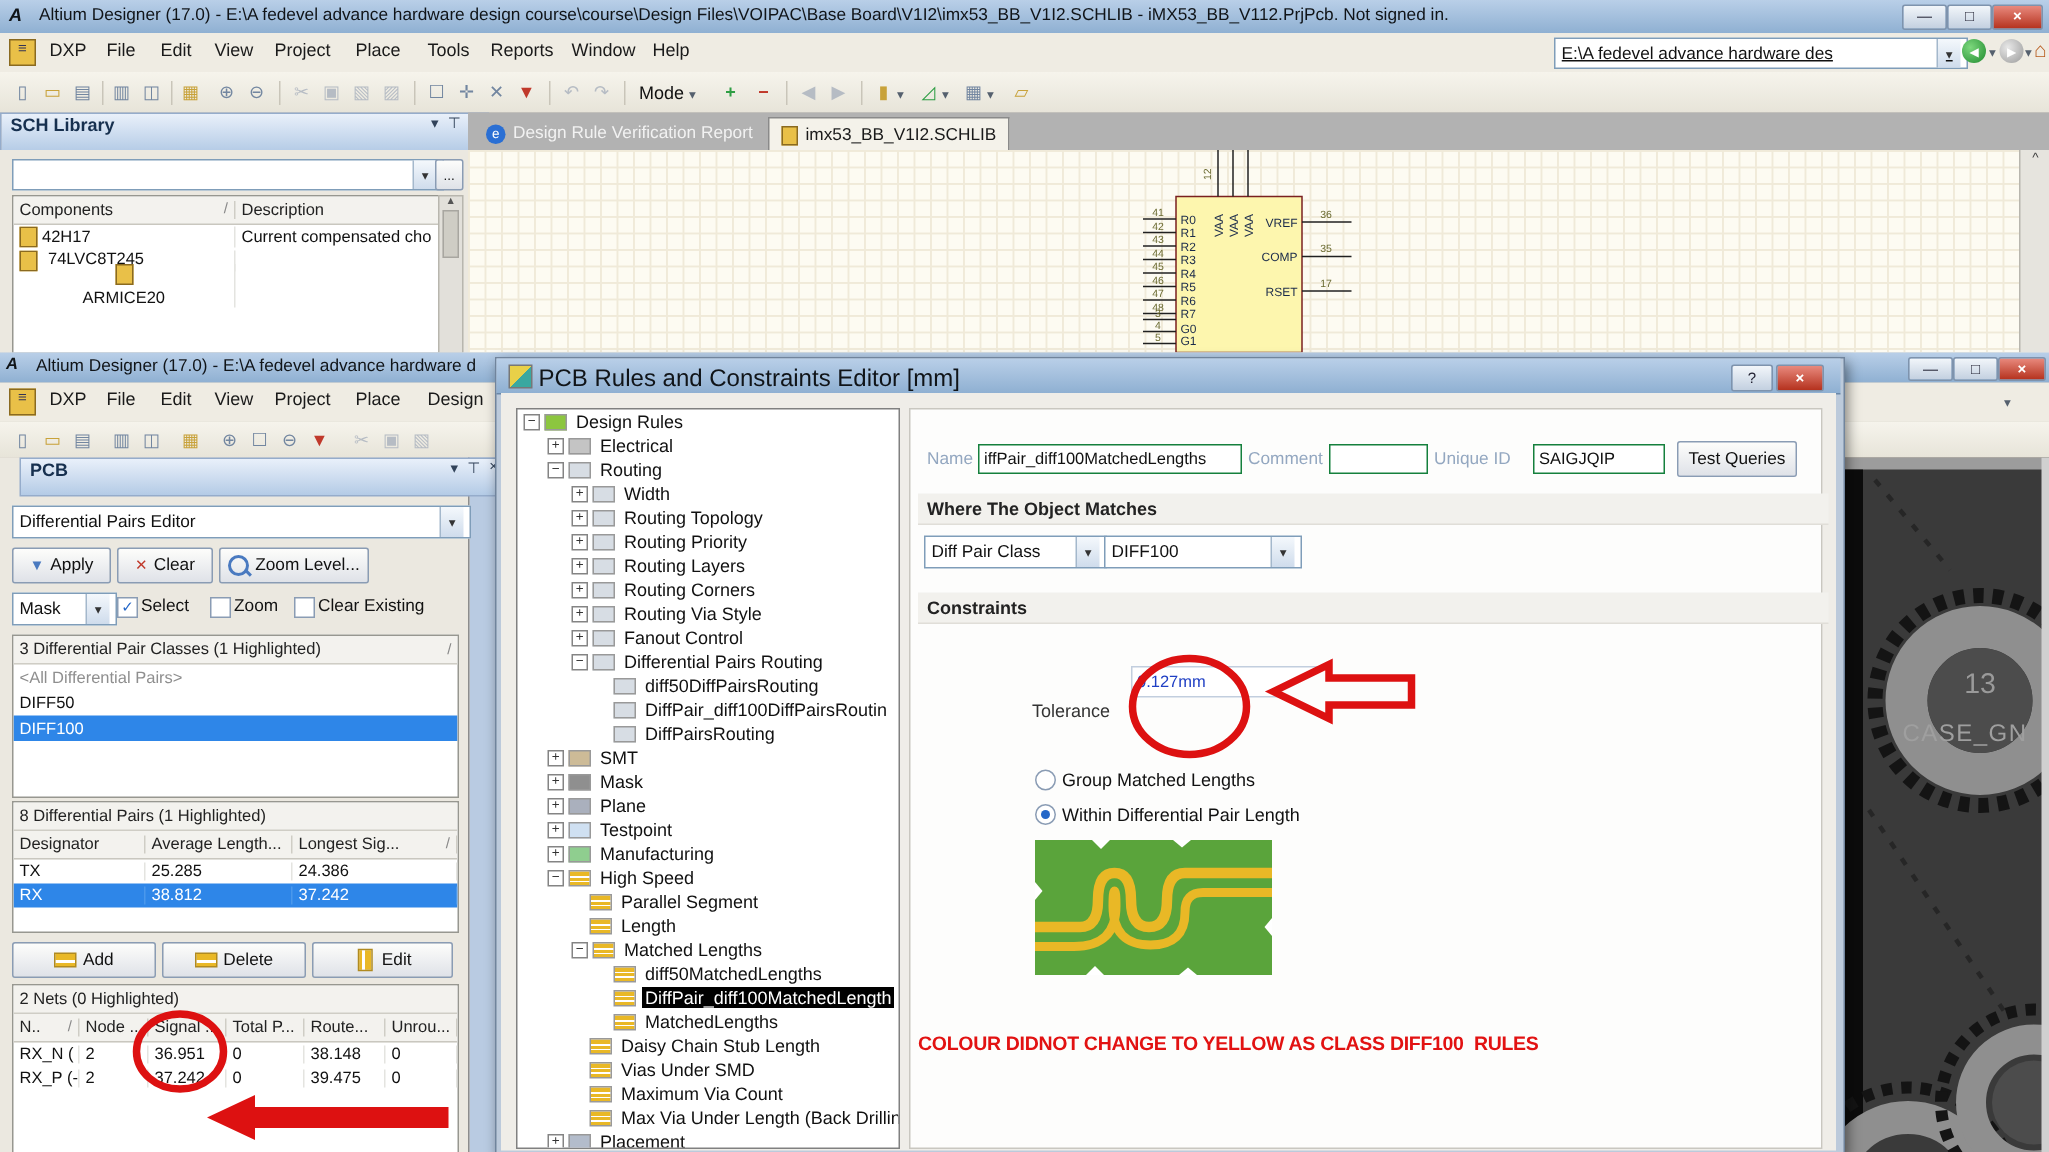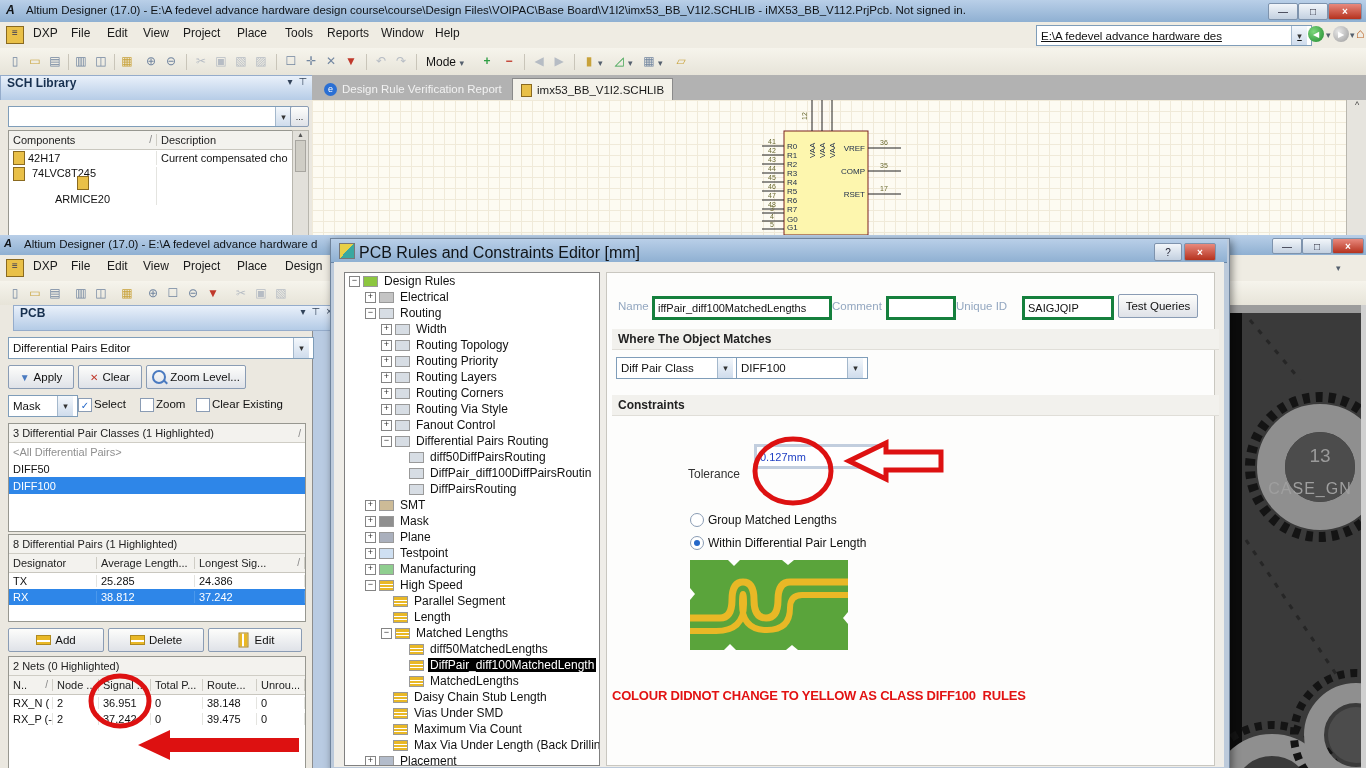--- a/index.html
+++ b/index.html
@@ -48,21 +48,21 @@
   .graytxt{color:#8f8f8f;}
   
   .tab{position:absolute;top:78px;height:22px;display:flex;align-items:center;gap:5px;
     font-size:11.5px;padding:0 8px;white-space:nowrap;}
   .tab.on{background:#f4f2ea;border:1px solid #8a8a8a;border-bottom:none;color:#1a1a1a;}
   .tab.off{color:#f2f2f2;}
   
   .secbar{background:#f2f1ed;border-bottom:1px solid #e0ded8;font-size:12px;font-weight:bold;
     color:#222;display:flex;align-items:center;padding:0 6px;}
   .flbl{font-size:11.5px;color:#93a7c0;}
-  .finput{background:#fff;border:3px solid #15803d;font-size:11px;color:#111;padding:0 3px;
+  .finput{background:#fff;border:1px solid #15803d;font-size:11px;color:#111;padding:0 3px;
     font-family:"Liberation Sans",sans-serif;}
   .radio{width:12px;height:12px;border-radius:50%;border:1px solid #8a9cb4;background:#fff;
     display:inline-flex;align-items:center;justify-content:center;}
   .radio .dot{width:6px;height:6px;border-radius:50%;background:#2467c8;}
   .rlbl{font-size:12px;color:#111;}
   
   #tree{background:#fff;border:1px solid #808080;overflow:hidden;}
   .trow{display:flex;align-items:center;height:16px;white-space:nowrap;}
   .d0{padding-left:4px}.d1{padding-left:20px}.d2{padding-left:36px}.d3{padding-left:52px}
   .xp{width:9px;height:9px;border:1px solid #848484;background:#fff;font-size:9px;line-height:7px;

